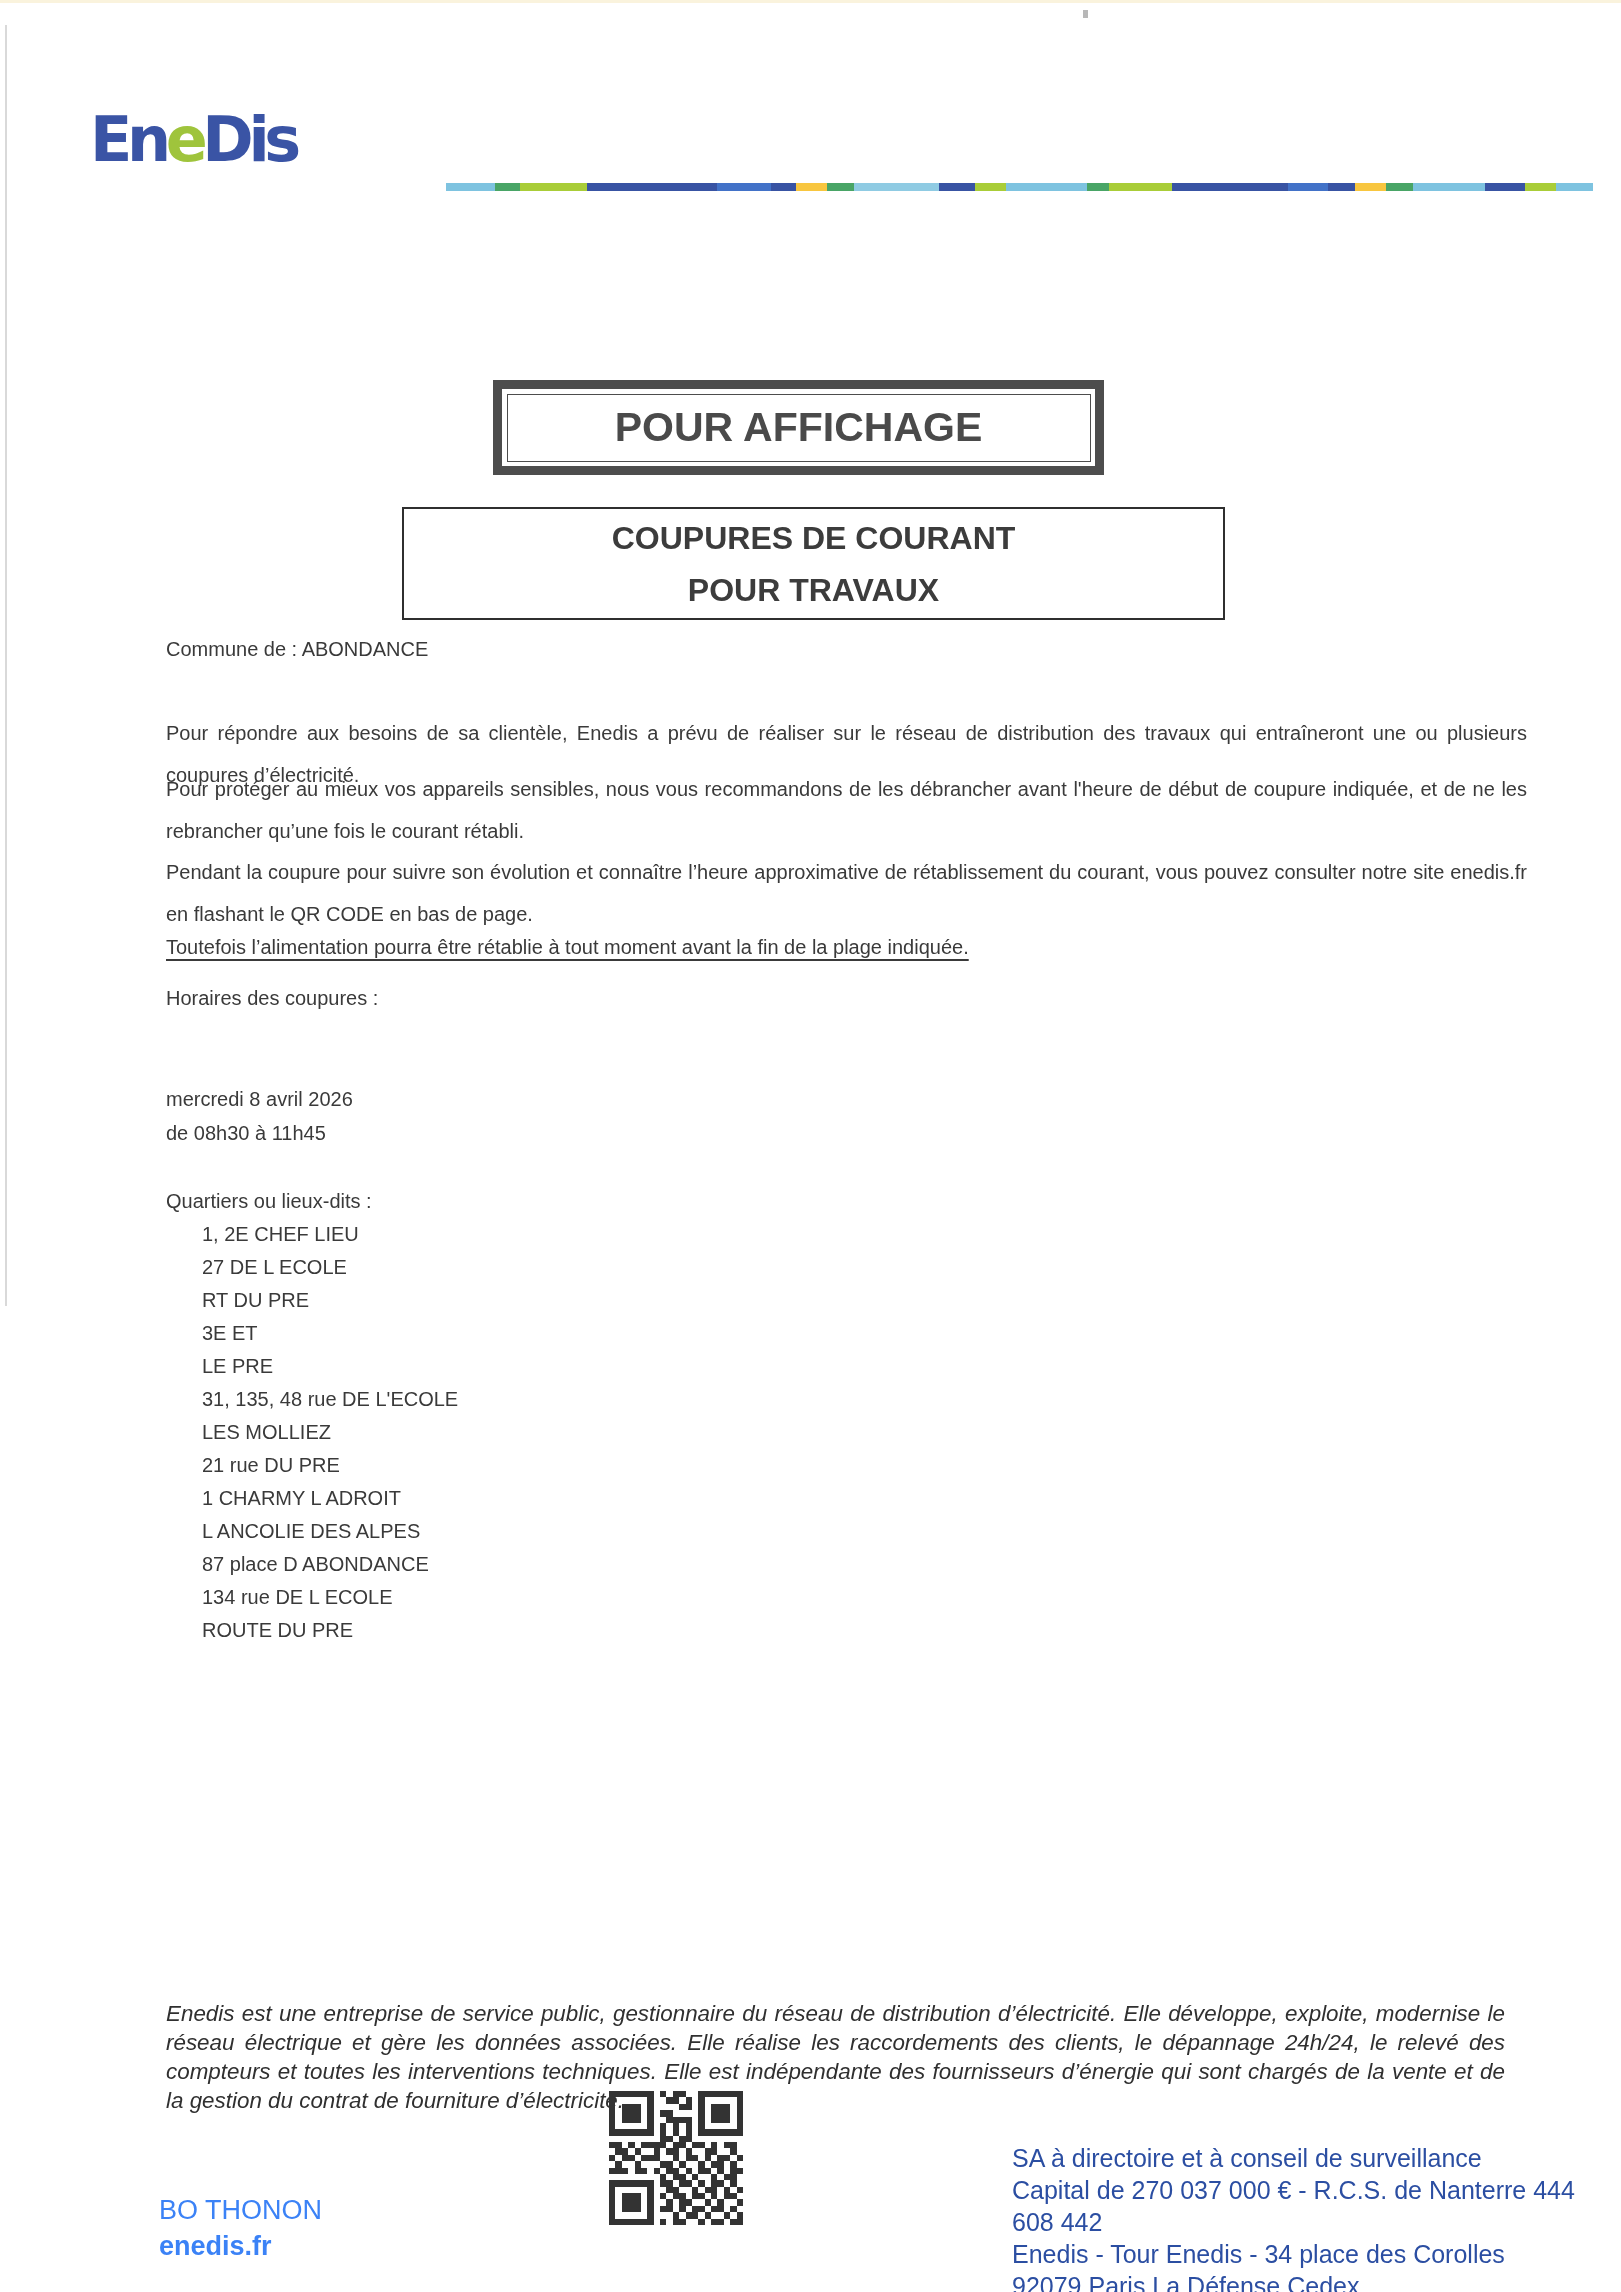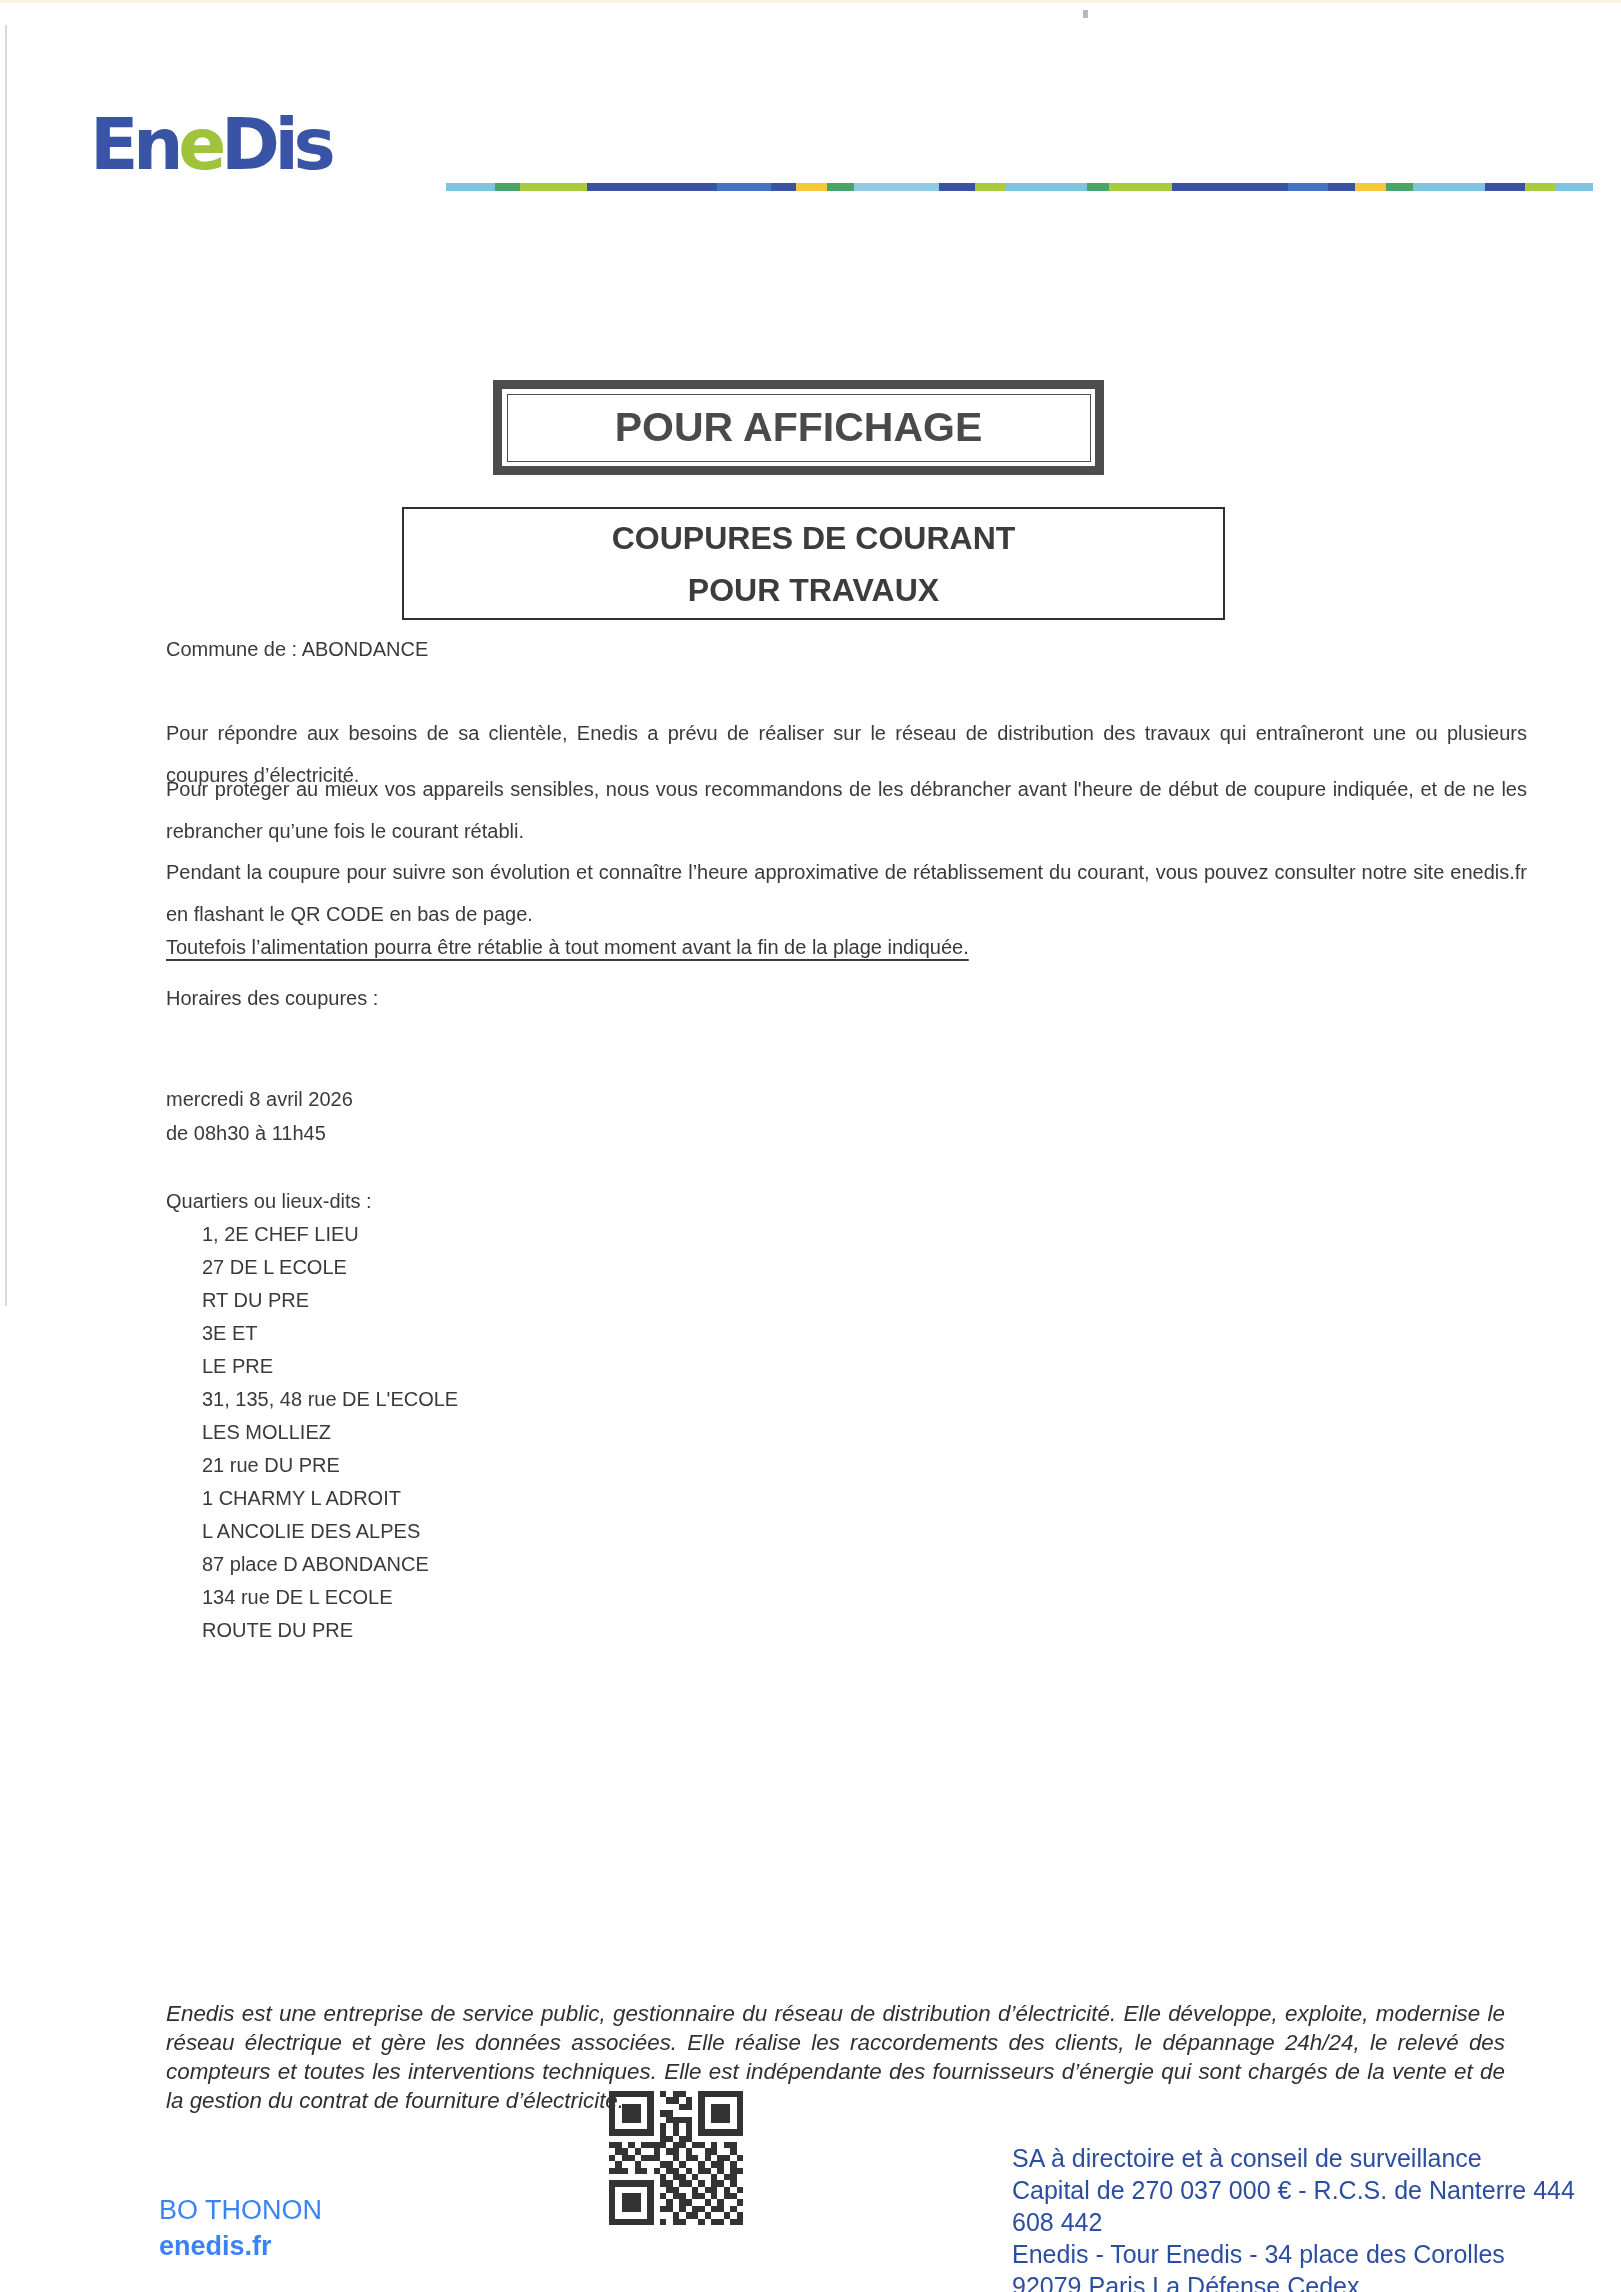--- a/index.html
+++ b/index.html
@@ -12,21 +12,21 @@
     overflow:hidden;
     margin:0 auto;
   }
   
   .scan-top-strip{position:absolute;left:0;top:0;width:1621px;height:2.7px;background:#faf3dd;}
   .scan-left-line{position:absolute;left:5.4px;top:25px;width:1.8px;height:1281px;background:#d9d9d9;}
   .scan-speck{position:absolute;left:1083px;top:9.9px;width:5.4px;height:8px;background:#9a9a9a;opacity:.7;}
 
   
   .logo{position:absolute;left:90px;top:109px;font-family:"DejaVu Sans", sans-serif;
-        font-weight:bold;font-size:71px;line-height:1;letter-spacing:-5.4px;white-space:nowrap;}
+        font-weight:bold;font-size:62px;line-height:1;letter-spacing:-5.4px;white-space:nowrap;}
   .logo .blue{color:#3a54a5;}
   .logo .green{color:#9fc43c;}
 
   .brand-stripe{position:absolute;left:446px;top:183px;width:1148px;height:8px;display:flex;}
   .brand-stripe span{height:100%;}
 
   
   .affichage-outer{position:absolute;left:493px;top:380px;width:611px;height:95px;
     border:9px solid #4d4d4d;box-sizing:border-box;background:#fff;text-align:right;}
   .affichage-inner{position:absolute;left:4.5px;right:4.5px;top:4.5px;bottom:4.5px;

